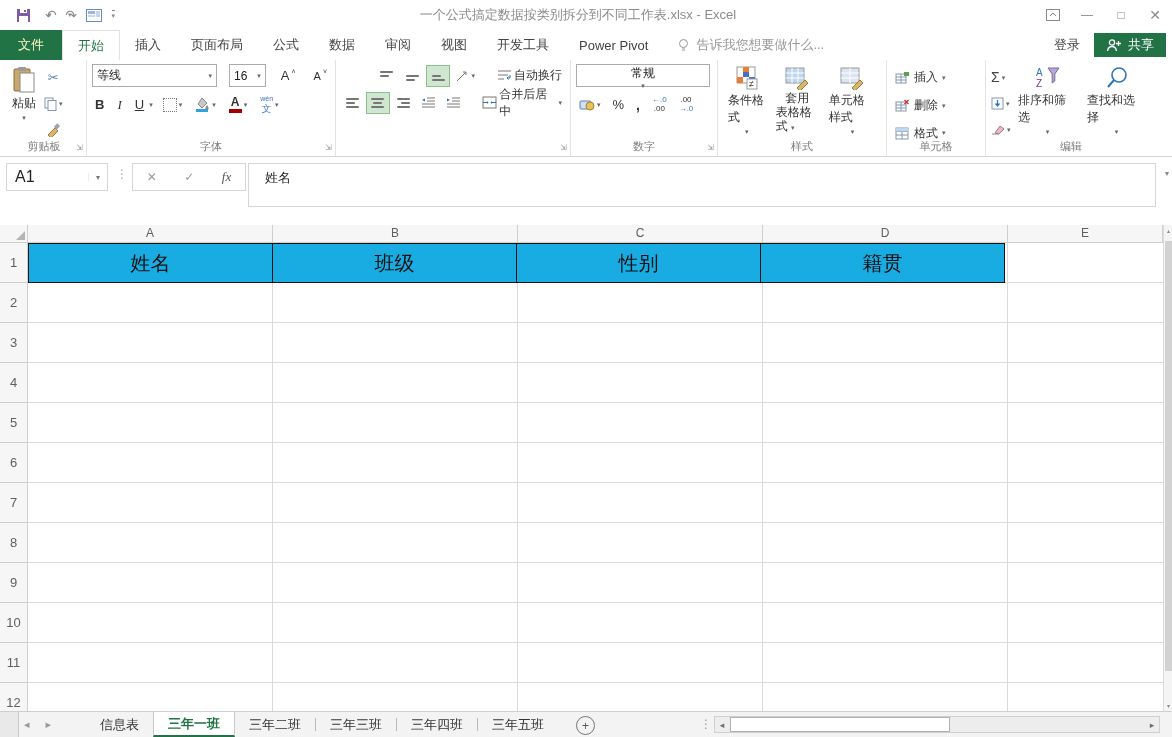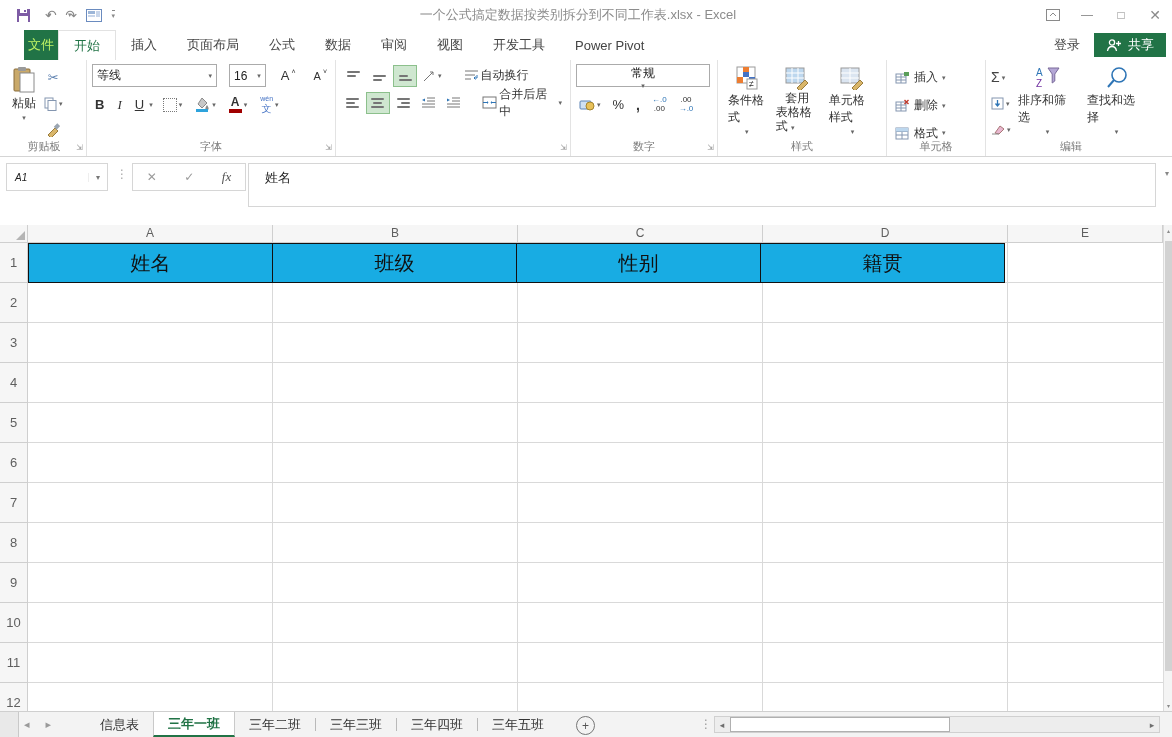--- a/index.html
+++ b/index.html
@@ -9,21 +9,21 @@
   .titlebar{position:absolute;top:0;left:0;right:0;height:30px;background:#fff;}
   .qat{position:absolute;left:16px;top:0;height:30px;display:flex;align-items:center;gap:14px;}
   .qat .g{color:#8a8a8a;font-size:14px;line-height:1;}
   .qat .mini{font-size:7px;color:#8a8a8a;margin-left:-9px;}
   .title{position:absolute;left:200px;right:216px;top:0;height:30px;line-height:30px;
          text-align:center;color:#8c8c8c;font-size:13px;white-space:nowrap;overflow:hidden;}
   .winctl{position:absolute;right:0;top:0;height:30px;display:flex;}
   .winctl>div{width:34px;height:30px;display:flex;align-items:center;justify-content:center;color:#8a8a8a;font-size:12px;}
   
   .tabrow{position:absolute;top:30px;left:0;right:0;height:30px;background:#fff;display:flex;align-items:stretch;}
-  .filetab{background:#217346;color:#bef264;font-size:13px;padding:0 4px;display:flex;align-items:center;margin-left:24px;}
+  .filetab{background:#217346;color:#fef9c3;font-size:13px;padding:0 18px;display:flex;align-items:center;margin-left:0;}
   .rtab{font-size:13px;color:#444;padding:0 15px;display:flex;align-items:center;}
   .rtab.active{color:#217346;background:#fff;border:1px solid #e2e2e2;border-bottom:none;}
   .tellme{display:flex;align-items:center;gap:6px;color:#999;font-size:13px;padding:0 10px;margin-left:4px;}
   .signin{margin-left:auto;font-size:13px;color:#444;display:flex;align-items:center;padding:0 14px;}
   .sharebtn{background:#217346;color:#fff;font-size:13px;display:flex;align-items:center;gap:6px;
             padding:0 12px;margin:3px 6px 3px 0;}
   
   .ribbon{position:absolute;top:60px;left:0;right:0;height:96px;background:#fff;
           border-bottom:1px solid #d5d5d5;display:flex;align-items:stretch;padding-left:2px;}
   .rgroup{position:relative;border-right:1px solid #e3e3e3;padding:4px 5px 17px 5px;display:flex;align-items:flex-start;}
@@ -40,21 +40,21 @@
   .bars i{display:block;height:2px;background:#767676;border-radius:1px;}
   .alnbtn{width:24px;height:22px;display:flex;align-items:center;justify-content:center;box-sizing:border-box;}
   .twoline{display:flex;flex-direction:column;align-items:center;line-height:1.15;}
   .tinynum{font-size:8px;line-height:1.1;color:#333;display:flex;flex-direction:column;align-items:center;}
   .tinynum b{color:#2e75b6;font-weight:normal;}
   .ed-ic{width:22px;display:flex;align-items:center;justify-content:flex-start;gap:2px;height:22px;}
   
   .fbar{position:absolute;top:157px;left:0;right:0;height:62px;background:#fff;}
   .namebox{position:absolute;left:6px;top:6px;width:100px;height:26px;border:1px solid #d6d6d6;
            display:flex;align-items:center;}
-  .namebox .nb{flex:1;padding-left:8px;font-size:10px;color:#222;font-style:italic;}
+  .namebox .nb{flex:1;padding-left:8px;font-size:16px;color:#222;}
   .namebox .nbchev{width:18px;text-align:center;color:#777;font-size:8px;border-left:1px solid #eee;}
   .fdots{position:absolute;left:116px;top:10px;color:#aaa;font-size:12px;}
   .fxbox{position:absolute;left:132px;top:6px;width:112px;height:26px;border:1px solid #d6d6d6;
          display:flex;align-items:center;justify-content:space-around;color:#9a9a9a;}
   .fxbox .fx{font-style:italic;font-family:"Liberation Serif","DejaVu Serif",serif;color:#555;font-size:13px;}
   .ffield{position:absolute;left:248px;top:6px;right:16px;height:44px;border:1px solid #d6d6d6;
           background:#fff;font-size:13px;color:#222;padding:5px 0 0 16px;box-sizing:border-box;}
   .fexpand{position:absolute;right:3px;top:12px;color:#888;font-size:8px;}
   
   .grid{position:absolute;top:225px;left:0;width:1163px;height:486px;overflow:hidden;background:#fff;}
@@ -148,20 +148,29 @@
     <div class="filetab">文件</div>
     <div class="rtab active">开始</div>
     <div class="rtab">插入</div>
     <div class="rtab">页面布局</div>
     <div class="rtab">公式</div>
     <div class="rtab">数据</div>
     <div class="rtab">审阅</div>
     <div class="rtab">视图</div>
     <div class="rtab">开发工具</div>
     <div class="rtab">Power Pivot</div>
+    <div class="tellme">
+      <span>
+        <svg width="13" height="15" viewBox="0 0 13 15">
+            <circle cx="6.5" cy="5.5" r="4" fill="none" stroke="#9a9a9a"></circle>
+            <path d="M5 10h3M5 12h3" stroke="#9a9a9a"></path>
+          </svg>
+      </span>
+      <span>告诉我您想要做什么...</span>
+    </div>
     <div class="signin">登录</div>
     <div class="sharebtn">
       <span>
         <svg width="16" height="14" viewBox="0 0 16 14">
             <circle cx="6" cy="4.5" r="2.6" fill="none" stroke="#fff" stroke-width="1.3"></circle>
             <path d="M1.5 13c.5-3 2.5-4.5 4.5-4.5S10 10 10.5 13" fill="none" stroke="#fff" stroke-width="1.3"></path>
             <path d="M12.5 3v5M10 5.5h5" stroke="#fff" stroke-width="1.3"></path>
           </svg>
       </span>
       <span>共享</span>
@@ -262,21 +271,21 @@
             <span class="chev">▾</span>
           </div>
         </div>
       </div>
       <div class="glabel">字体</div>
       <div class="launcher">⇲</div>
     </div>
 
     <div class="rgroup" style="width:224px;">
       <div style="display:flex;flex-direction:column;gap:4px;">
-        <div class="row" style="gap:2px;">
+        <div class="row" style="gap:2px;justify-content:flex-end;">
           <div class="alnbtn">
               <span class="bars">
                 <i style="width:13px"></i>
                 <i style="width:9px"></i>
                 <i style="width:13px;visibility:hidden"></i>
               </span>
             </div>
           <div class="alnbtn">
               <span class="bars">
                 <i style="width:13px;visibility:hidden"></i>

